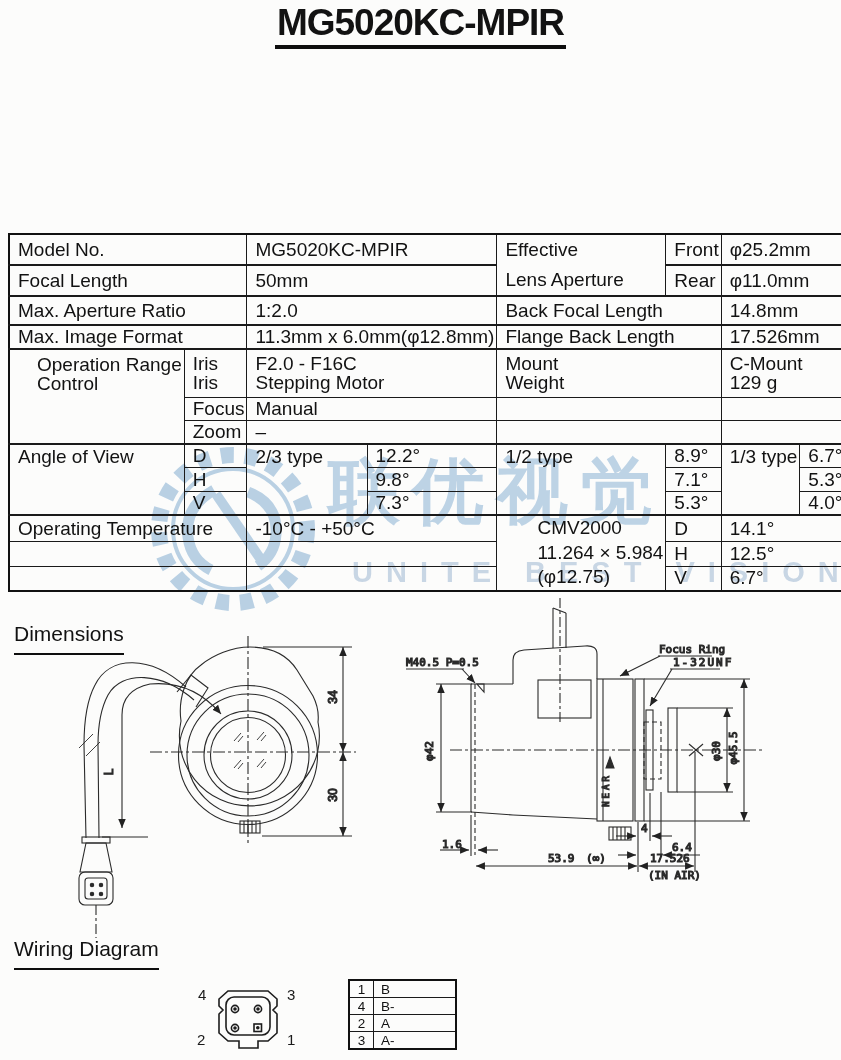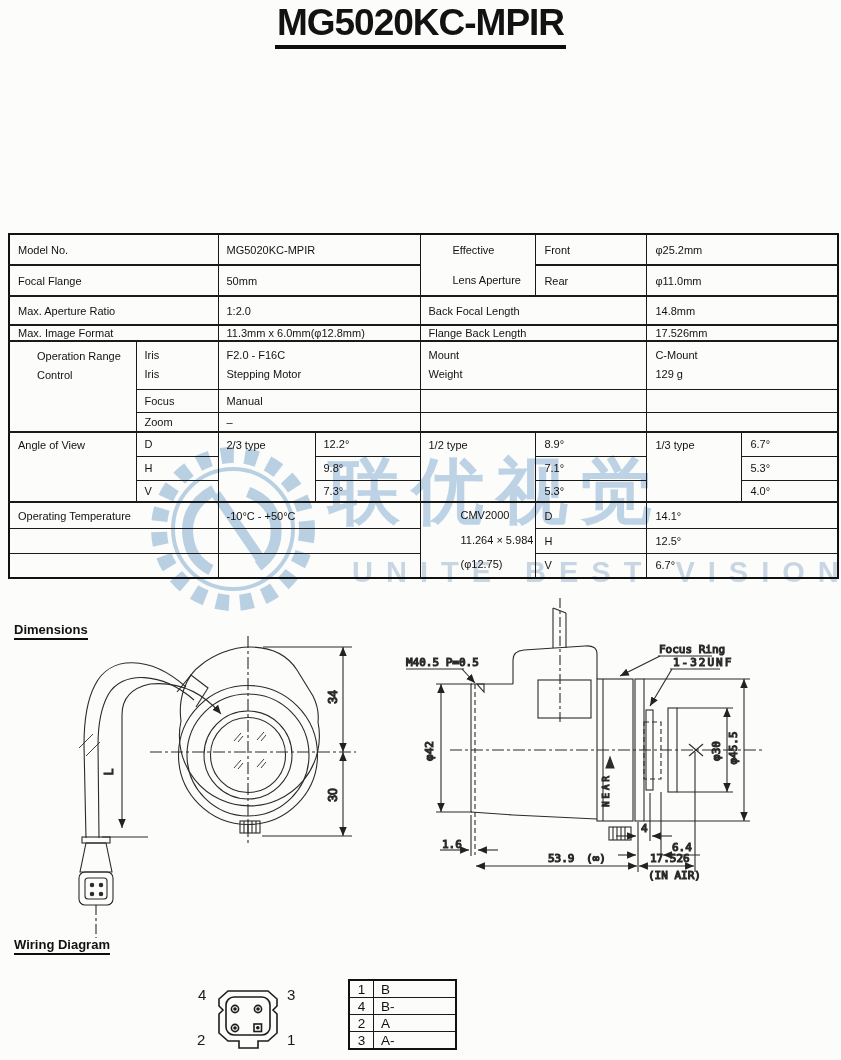--- a/index.html
+++ b/index.html
@@ -13,32 +13,32 @@
         line-height:31px;z-index:2;white-space:nowrap;}
   
   #watermark{position:absolute;left:0;top:0;width:841px;height:1060px;z-index:1;pointer-events:none;}
   #wm-cjk{position:absolute;left:328px;top:444px;font-size:72px;font-weight:bold;
           letter-spacing:12px;color:#aec9e0;opacity:.8;white-space:nowrap;}
   #wm-latin{position:absolute;left:352px;top:556px;font-size:29px;letter-spacing:13px;
             color:#c6d4e3;opacity:.95;white-space:nowrap;font-weight:bold;}
   
   #spec{position:absolute;left:8px;top:233px;border-collapse:collapse;table-layout:fixed;
         z-index:2;border:2.6px solid #111;}
-  #spec td{border:1.4px solid #1a1a1a;font-size:11px;padding:0 2px 0 8px;
+  #spec td{border:1.4px solid #1a1a1a;font-size:19px;padding:0 2px 0 8px;
            vertical-align:middle;white-space:nowrap;overflow:hidden;}
   #spec tr.tb > td{border-top-width:2.4px;}
   #spec td .ln{display:block;line-height:19px;}
-  #spec td.two30 .ln{line-height:30px;margin-left:24px;}
+  #spec td.two30 .ln{line-height:30px;}
   #spec td.vtop{vertical-align:top;padding-top:2px;line-height:20px;}
   #spec td.vtop2{vertical-align:top;padding-top:5px;padding-left:27px;}
   #spec td.cmv{vertical-align:top;padding-left:40px;}
   #spec td.cmv .ln{line-height:24.5px;}
   
-  .sec-head{position:absolute;left:14px;font-size:13px;font-weight:bold;z-index:2;
-            border-bottom:2.2px solid #0e0e0e;padding-bottom:1px;}
+  .sec-head{position:absolute;left:14px;font-size:21px;font-weight:normal;z-index:2;
+            border-bottom:2.2px solid #0e0e0e;padding-bottom:7px;}
   #dim-head{top:622px;}
   #wire-head{top:937px;}
   
   #dims-svg{position:absolute;left:0;top:595px;z-index:2;}
   #wire-svg{position:absolute;left:180px;top:972px;z-index:2;}
   .t11{font:11px "DejaVu Sans Mono",monospace;fill:#1a1a1a;}
   .t12{font:12px "Liberation Sans",sans-serif;fill:#1a1a1a;}
   .t9{font:9px "DejaVu Sans Mono",monospace;fill:#1a1a1a;letter-spacing:3px;}
   .t15{font:15px "Liberation Sans",sans-serif;fill:#1a1a1a;}
   
@@ -87,21 +87,21 @@
       <td colspan="2">Model No.</td>
       <td colspan="2">MG5020KC-MPIR</td>
       <td rowspan="2" class="two30">
         <span class="ln">Effective</span>
         <span class="ln">Lens Aperture</span>
       </td>
       <td>Front</td>
       <td colspan="2">φ25.2mm</td>
     </tr>
     <tr style="height:30px" class="tb">
-      <td colspan="2">Focal Flange</td>
+      <td colspan="2">Focal Length</td>
       <td colspan="2">50mm</td>
       <td>Rear</td>
       <td colspan="2">φ11.0mm</td>
     </tr>
     <tr style="height:29px" class="tb">
       <td colspan="2">Max. Aperture Ratio</td>
       <td colspan="2">1:2.0</td>
       <td colspan="2">Back Focal Length</td>
       <td colspan="2">14.8mm</td>
     </tr>

